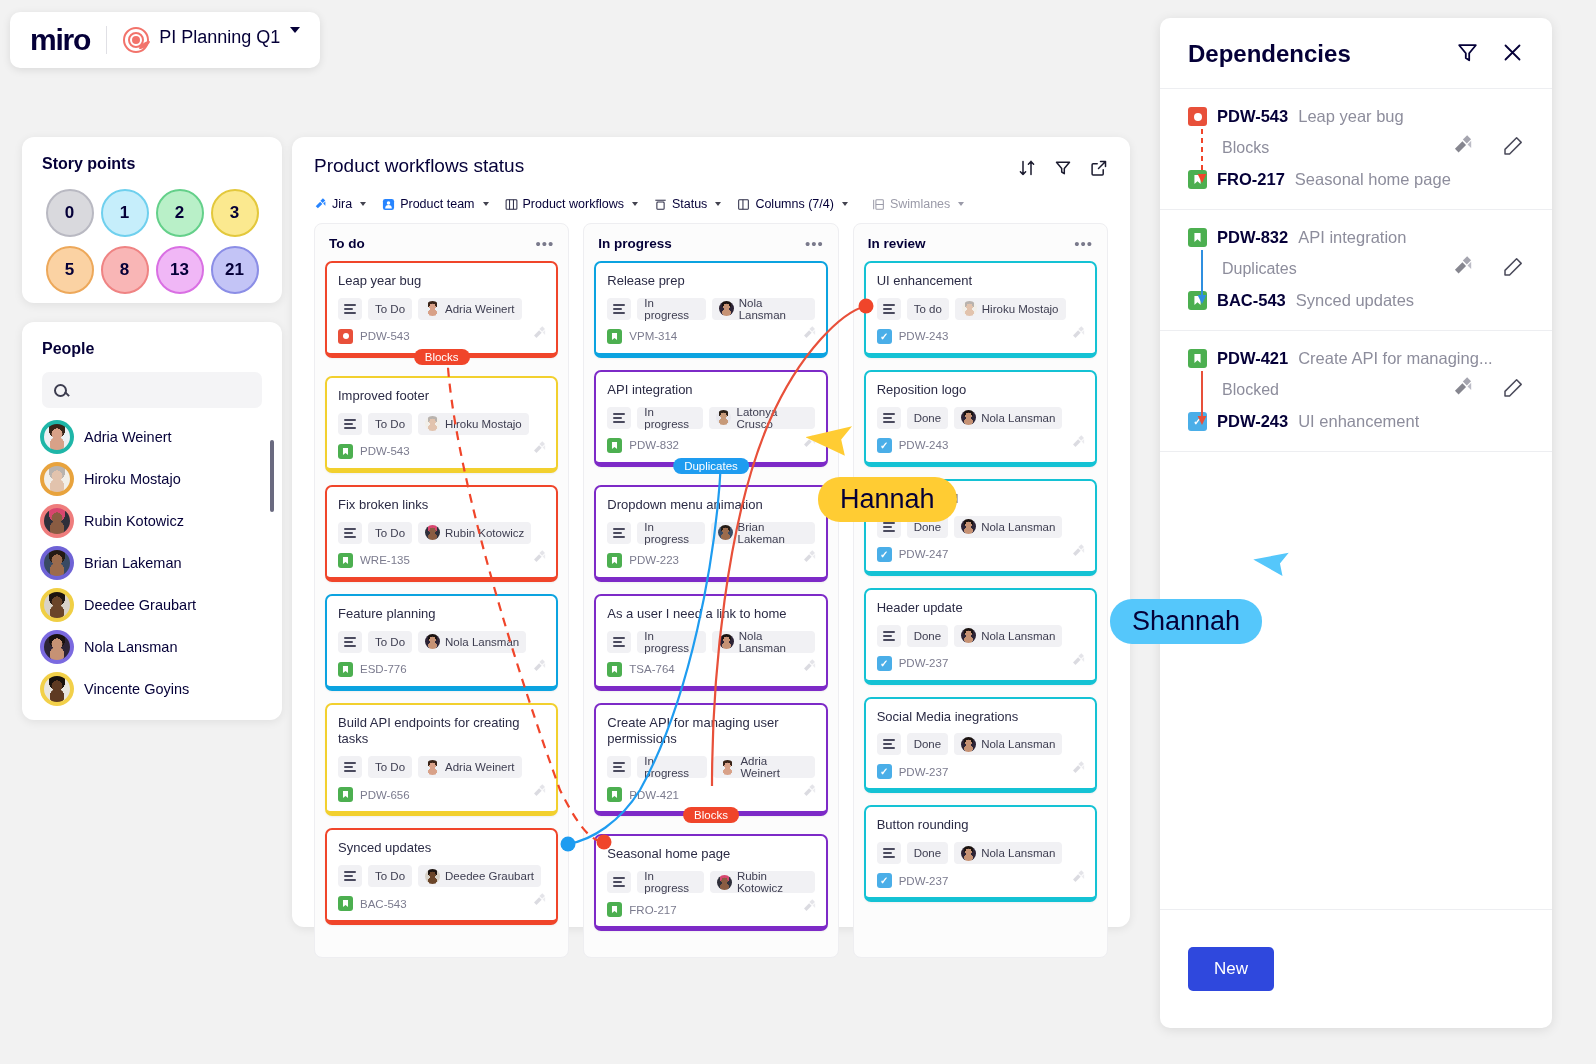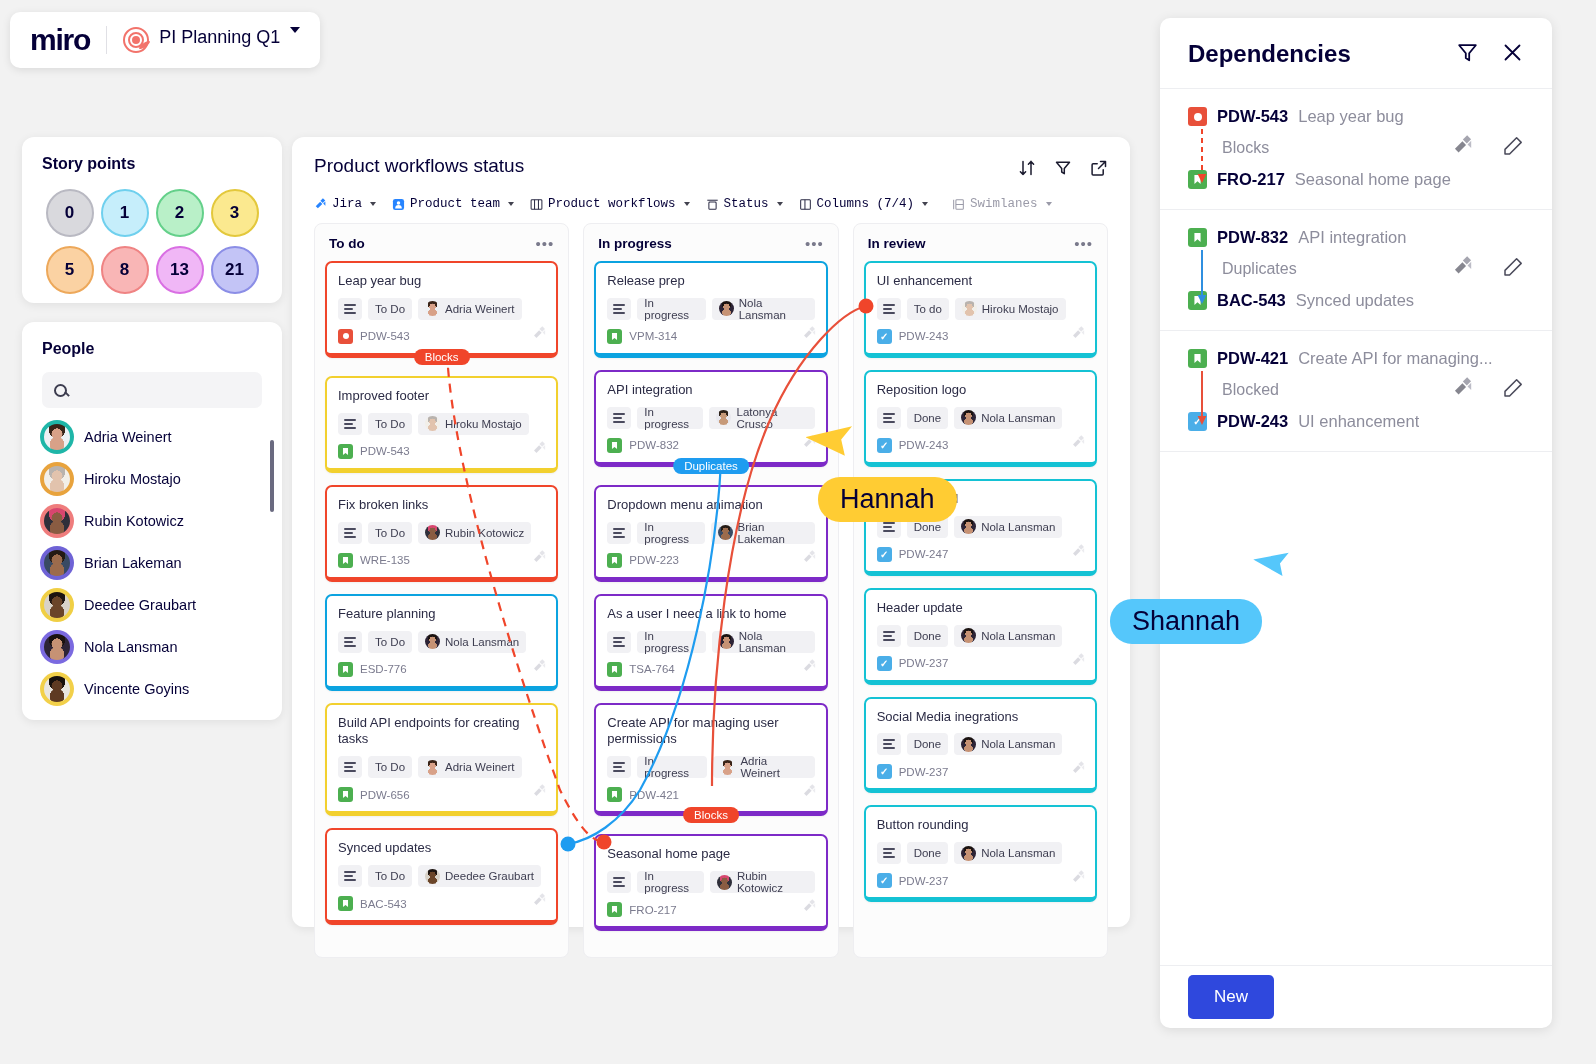--- a/index.html
+++ b/index.html
@@ -66,21 +66,21 @@
     position:absolute; left:292px; top:137px; width:838px; height:790px;
     background:#fff; border-radius:12px; box-shadow:0 2px 10px rgba(0,0,0,.08);
     padding: 18px 22px;
   }
   #board-head { display:flex; align-items:flex-start; justify-content:space-between; }
   #board-name { font-size:19px; font-weight:500; color:#050038; }
   #board-actions { display:flex; align-items:center; gap:18px; padding-top:4px; }
   .hicon { cursor:pointer; color:#1a1a2e; }
 
   #board-toolbar { display:flex; align-items:center; gap:0px; margin-top:16px; font-size:12.5px; color:#050038; }
-  .tb { display:flex; align-items:center; gap:5px; cursor:pointer; margin-right:16px; white-space:nowrap;font-family:Liberation Mono, monospace; }
+  .tb { display:flex; align-items:center; gap:5px; cursor:pointer; margin-right:16px; white-space:nowrap; }
   .tb .dn { width:0;height:0;border-left:3.5px solid transparent;border-right:3.5px solid transparent;border-top:4.5px solid #42424f; margin-left:3px;}
   .tb.muted { color:#9a9aa8; margin-left:8px; }
   .tb.muted .dn { border-top-color:#9a9aa8; }
 
   
   #columns { display:flex; gap:14px; margin-top:12px; }
   .col { flex:1 1 0; background:#fcfcfc; border:1px solid #eeeef1; border-radius:8px; padding:10px 10px 14px 10px; min-width:0; }
   .col-head { display:flex; align-items:center; justify-content:space-between; padding:2px 4px 10px 4px; }
   .col-title { font-size:13.5px; font-weight:700; color:#050038; }
   .dots { color:#7a7a8c; font-size:15px; letter-spacing:1px; cursor:pointer; line-height:8px;}
@@ -131,21 +131,21 @@
   #deps-head-actions { display:flex; align-items:center; gap:22px; }
   #deps-body { flex:1 1 auto; overflow:hidden; }
   .dep-row { padding:18px 28px 20px 28px; border-bottom:1px solid #edeef1; position:relative; }
   .dep-line { display:flex; align-items:center; gap:10px; }
   .dep-key { font-size:16.5px; font-weight:700; color:#050038; }
   .dep-sum { font-size:16.5px; color:#8d8d9c; overflow:hidden; text-overflow:ellipsis; white-space:nowrap; }
   .dep-mid { display:flex; align-items:center; justify-content:space-between; padding:9px 0 9px 34px; }
   .dep-rel { font-size:16px; color:#8d8d9c; }
   .dep-mid-icons { display:flex; align-items:center; gap:28px; }
   .dep-conn { position:absolute; left:36px; }
-  #deps-foot { padding:9px 28px; border-top:1px solid #edeef1; }
+  #deps-foot { padding:37px 28px; border-top:1px solid #edeef1; }
   #new-btn { background:#2f48dd; color:#fff; border:none; border-radius:5px; padding:12px 26px; font-size:17px;
              font-family:"Liberation Sans", sans-serif; cursor:pointer; }
 </style>
 </head>
 <body>
 
 <div id="topbar">
   <div id="miro-logo">miro</div>
   <div class="vdiv"></div>
   <div id="board-chip">

